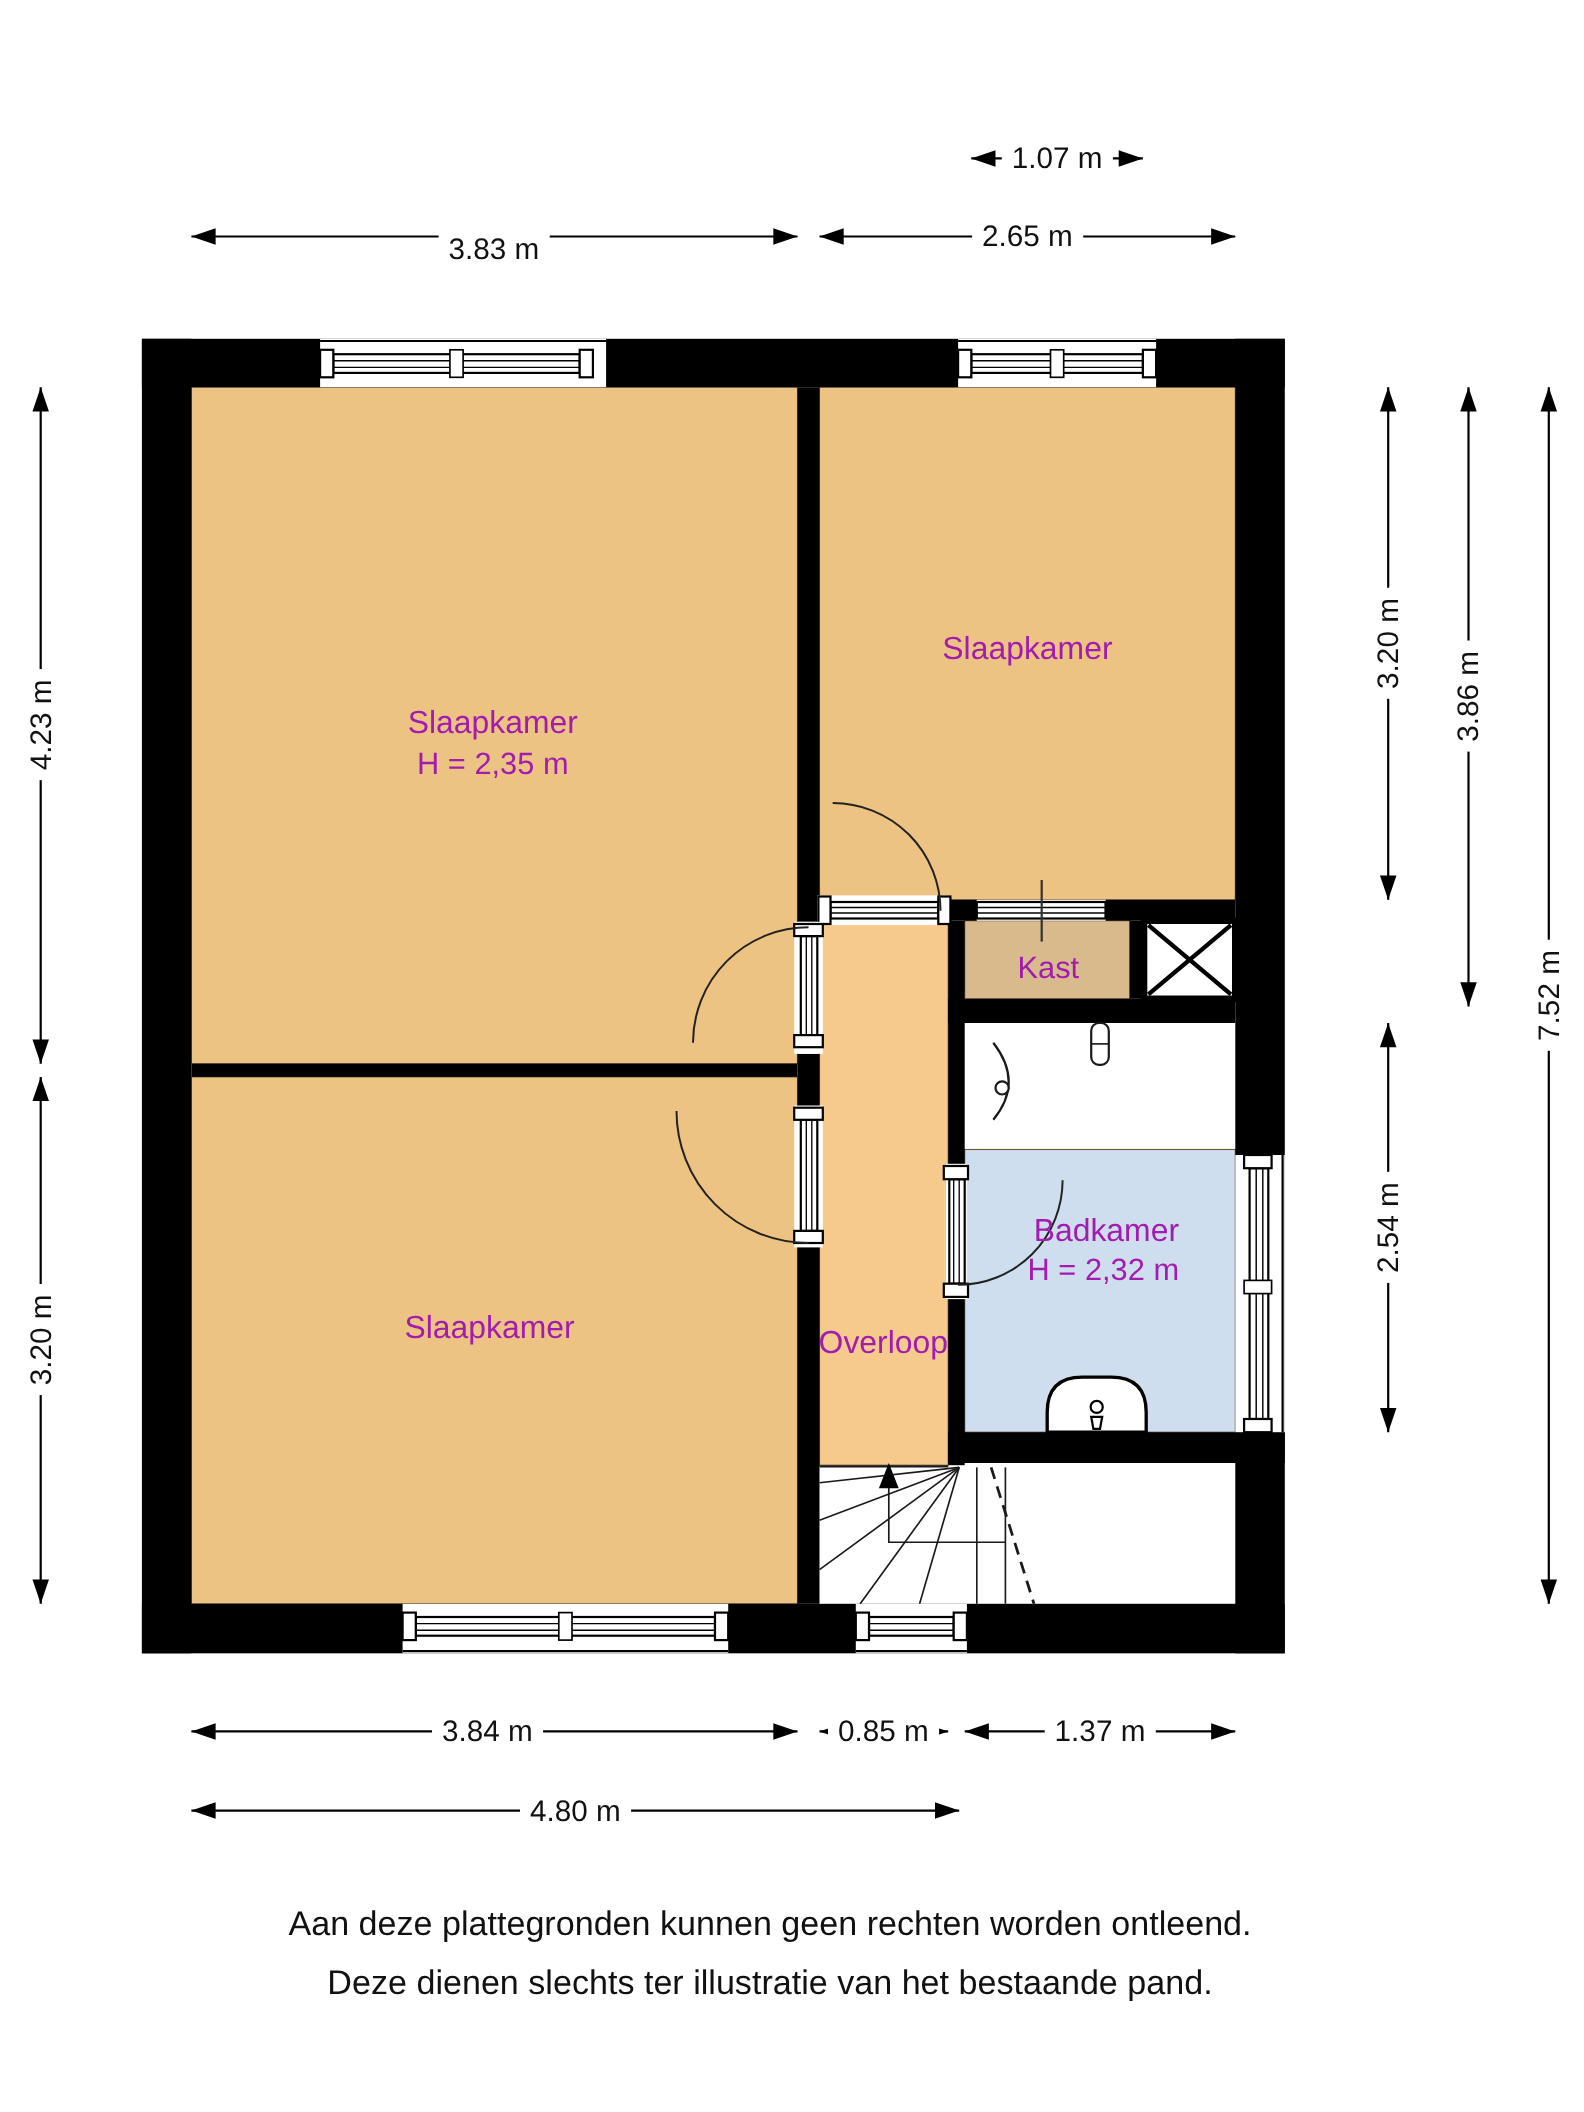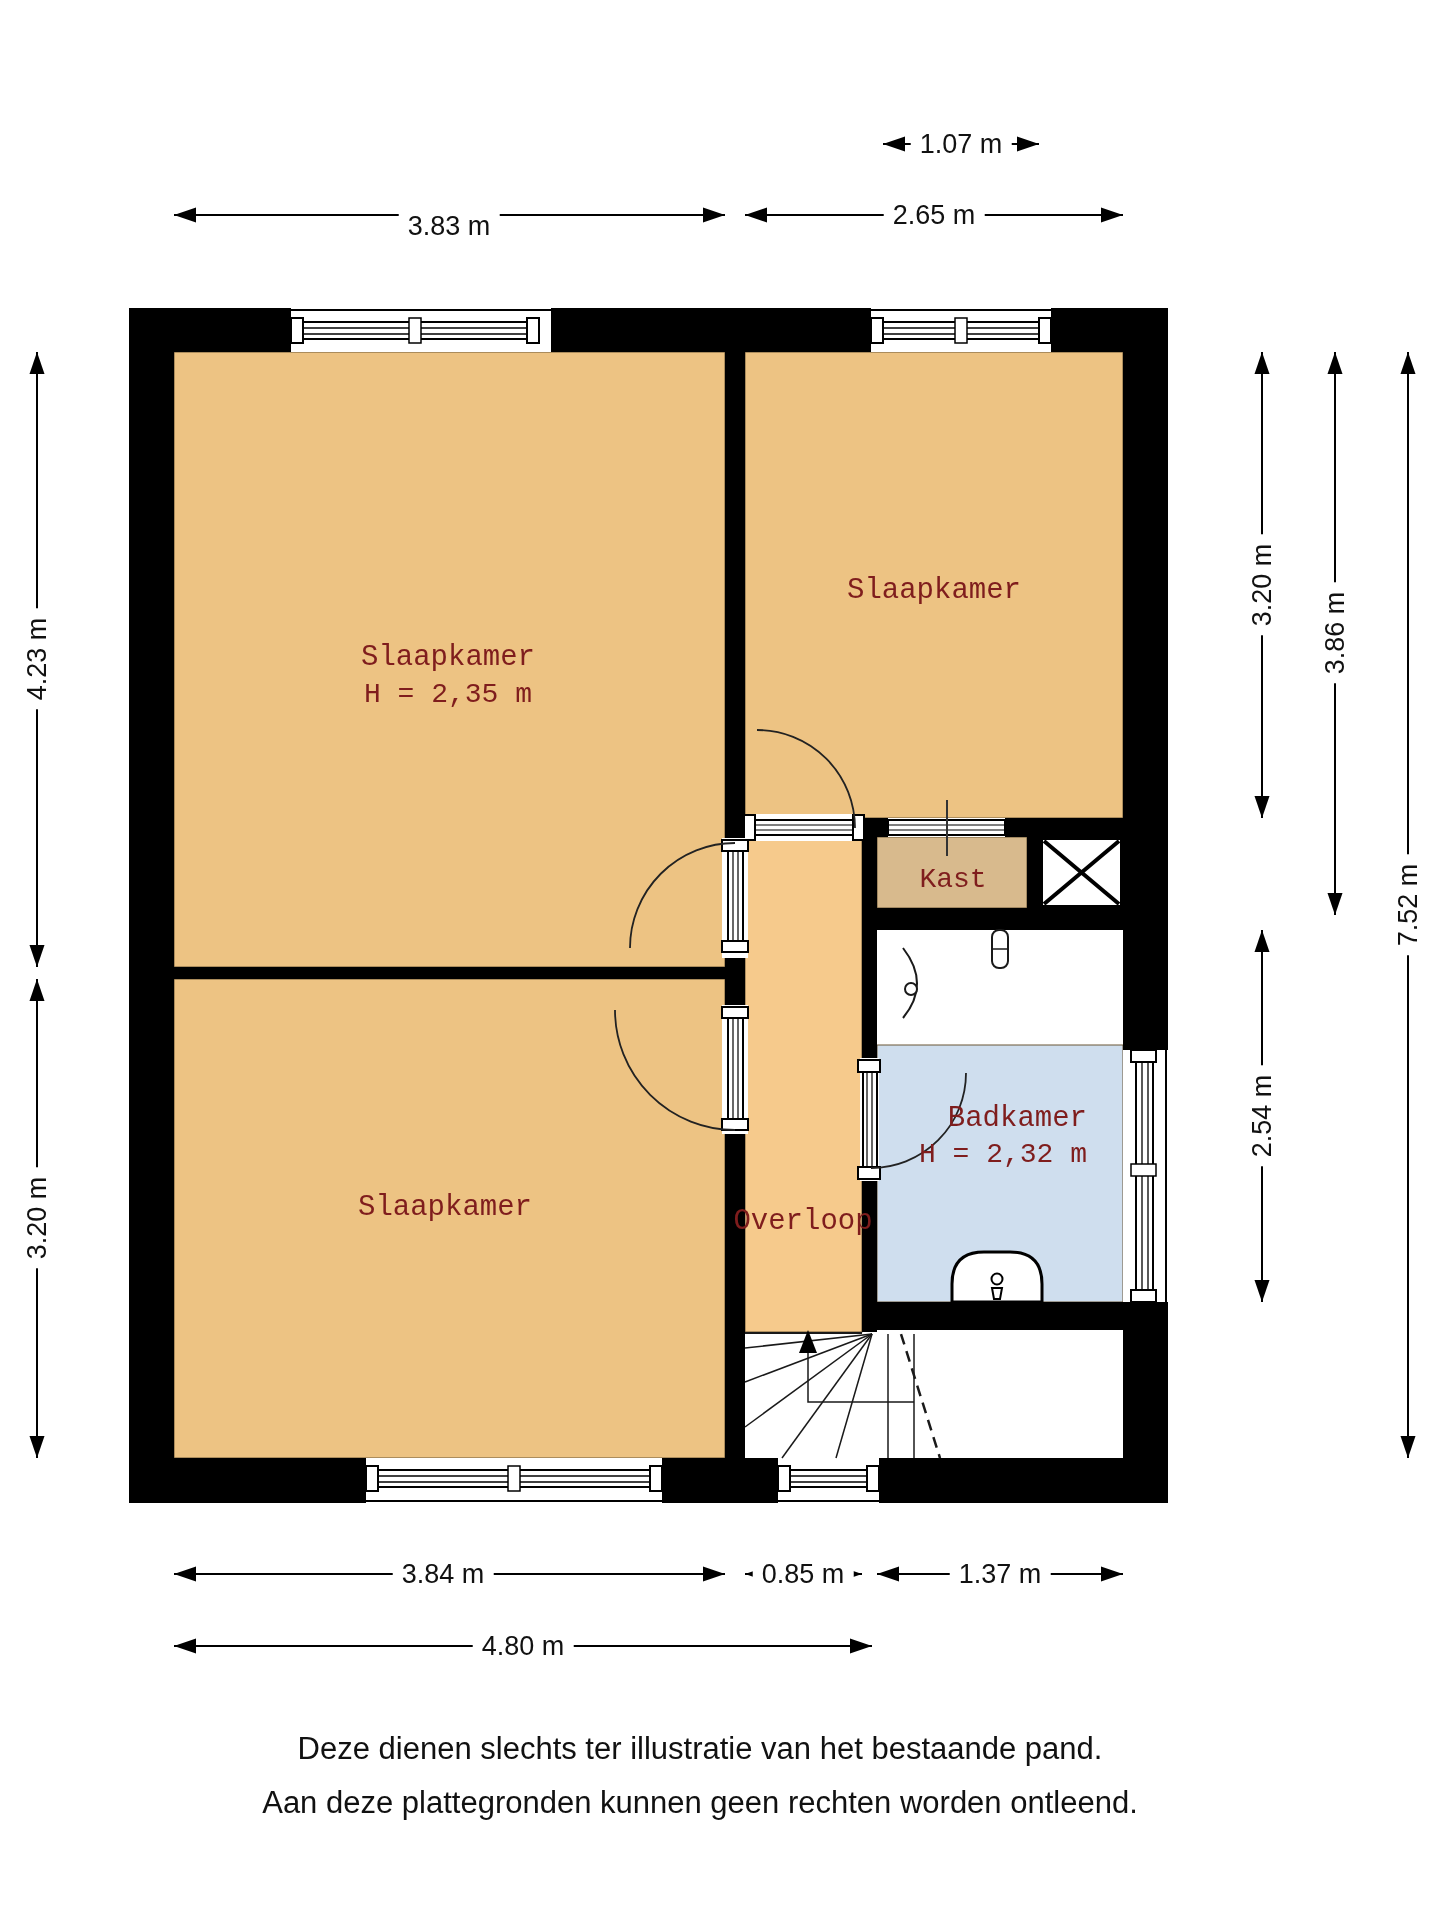--- a/index.html
+++ b/index.html
@@ -8,21 +8,21 @@
     font-family:"Liberation Sans", sans-serif;color:#1c1c1c;
   }
   #plan-svg{position:absolute;left:0;top:0;}
   .dim-label{
     position:absolute;transform:translate(-50%,-50%);background:#fff;
     padding:0 9px;font-size:27px;color:#111;white-space:nowrap;line-height:34px;
   }
   .dim-label.v{transform:translate(-50%,-50%) rotate(-90deg);}
   .room-label{
     position:absolute;transform:translateX(-50%);text-align:center;
-    font-size:29px;line-height:37px;color:#7f1d1d;white-space:nowrap;font-family:Liberation Mono, monospace;
+    font-size:29px;line-height:37px;color:#a21caf;white-space:nowrap;
   }
   .room-label .sub{font-size:28px;}
   .footer{
     position:absolute;left:0;top:1722px;width:1400px;text-align:center;
     font-size:31px;line-height:54px;color:#111;
   }
 </style>
 </head>
 <body>
 
@@ -320,17 +320,17 @@
 <div class="room-label" style="left:953px;top:861px;font-size:28px;">
   <div>Kast</div>
 </div>
 
 <div class="room-label" style="left:1003px;top:1101px;line-height:36px;text-align:right;">
   <div>Badkamer</div>
   <div class="sub">H = 2,32 m</div>
 </div>
 
 <div class="footer">
+  <div>Aan deze plattegronden kunnen geen rechten worden ontleend.</div>
   <div>Deze dienen slechts ter illustratie van het bestaande pand.</div>
-  <div>Aan deze plattegronden kunnen geen rechten worden ontleend.</div>
 </div>
 
 </div>
 
 </body></html>

